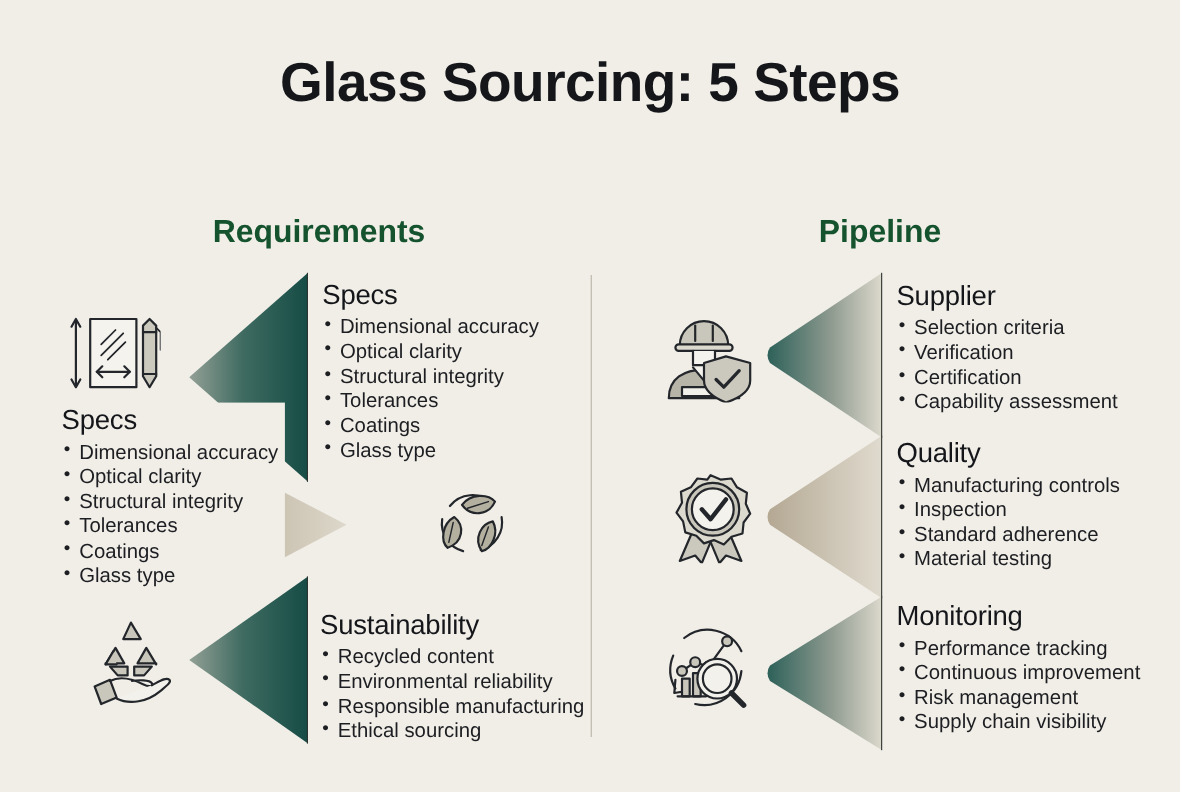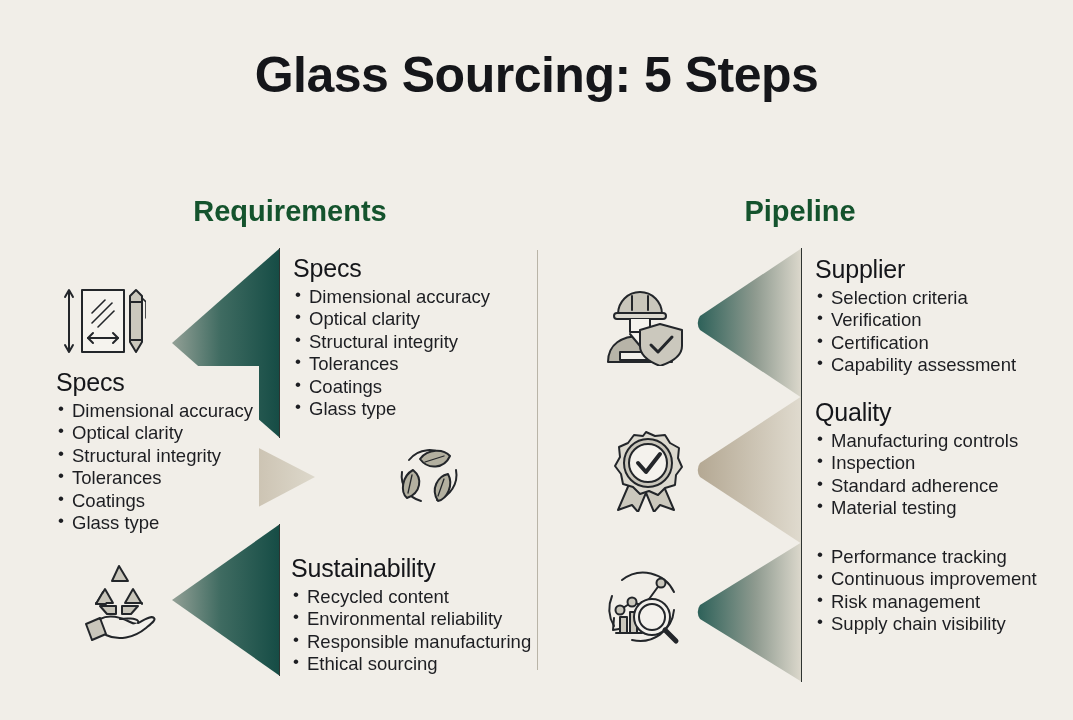--- a/index.html
+++ b/index.html
@@ -330,20 +330,21 @@
     <h3>Quality</h3>
     <ul>
       <li>Manufacturing controls</li>
       <li>Inspection</li>
       <li>Standard adherence</li>
       <li>Material testing</li>
     </ul>
   </div>
 
   <div class="block" style="left:815px; top:546px;">
+    <h3>Monitoring</h3>
     <ul>
       <li>Performance tracking</li>
       <li>Continuous improvement</li>
       <li>Risk management</li>
       <li>Supply chain visibility</li>
     </ul>
   </div>
 
 </div>
 

